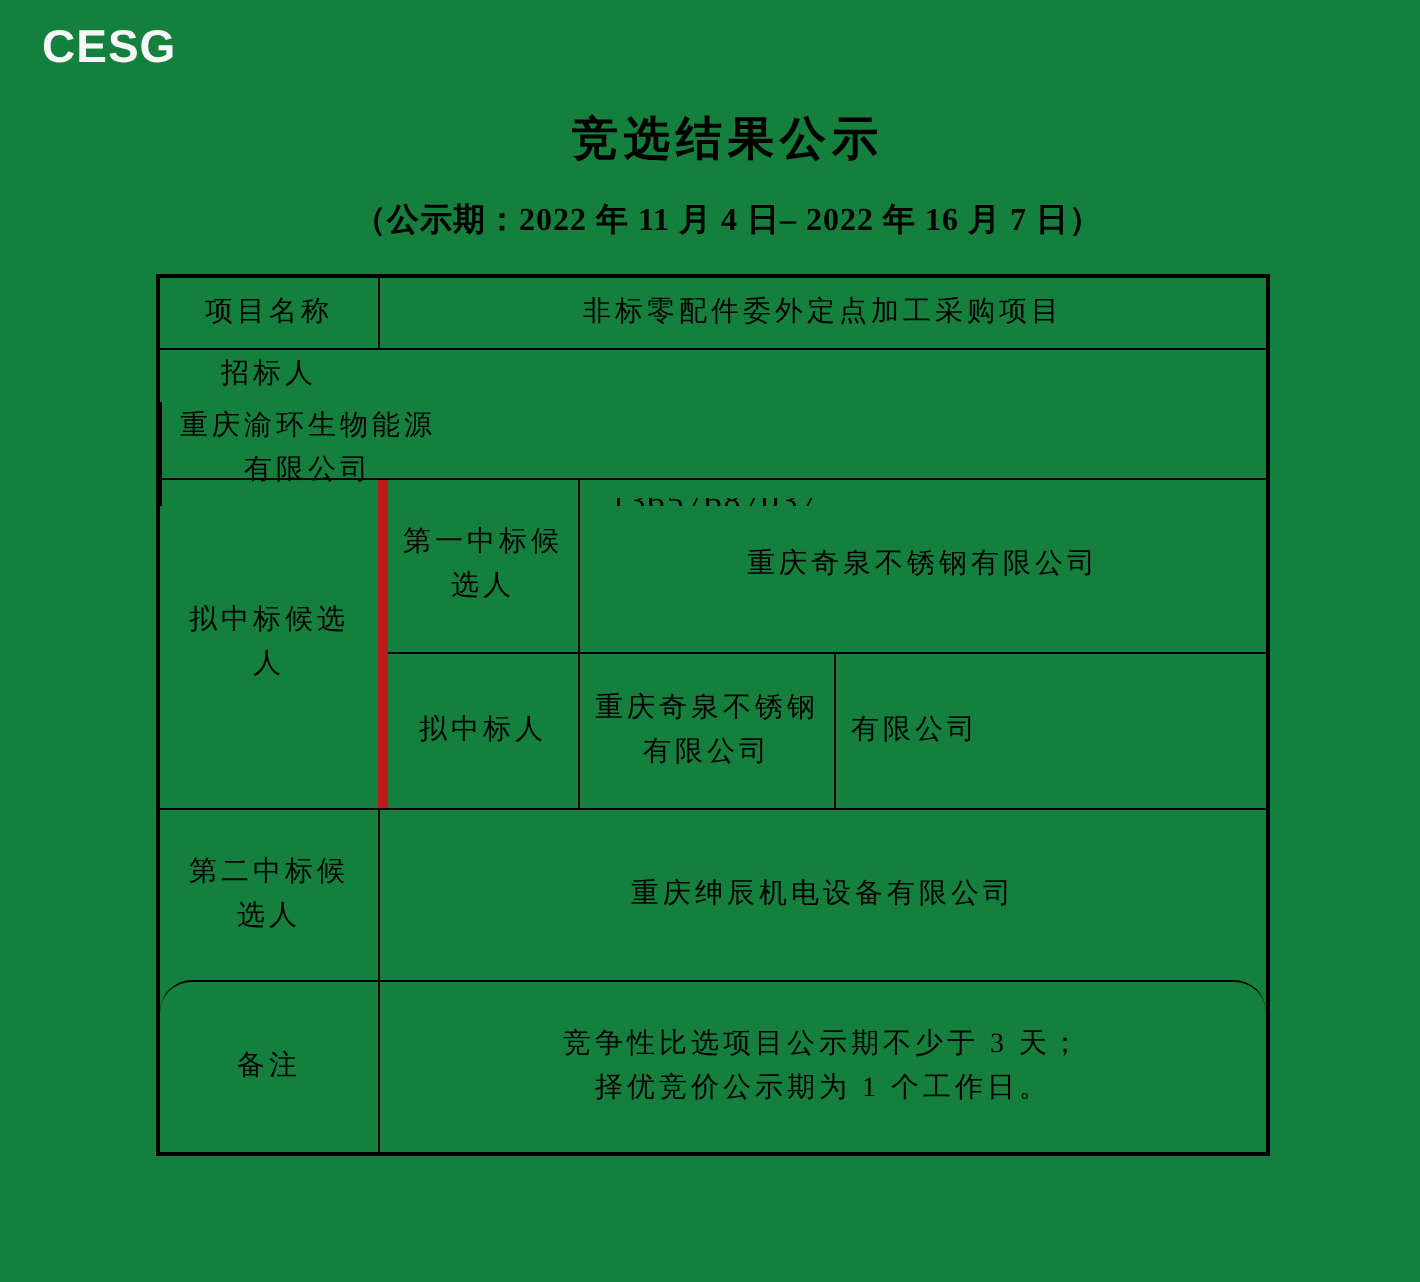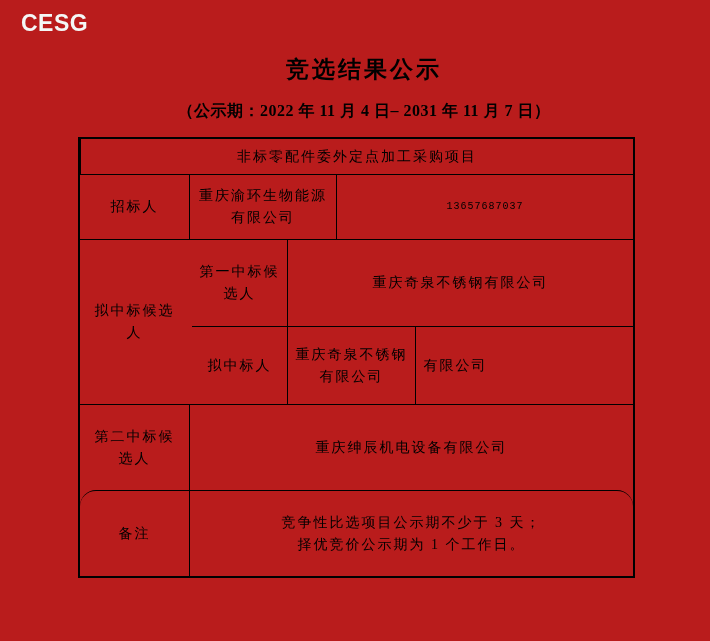--- a/index.html
+++ b/index.html
@@ -1,17 +1,17 @@
 <!DOCTYPE html>
 <html><head>
 <meta charset="utf-8">
 <style>
   html,body { margin:0; padding:0; background:#ffffff; }
   .page {
-    position:relative; width:710px; height:641px; background:#b91c1c;
+    position:relative; width:710px; height:641px; background:#15803d;
     overflow:hidden; color:#000;
     font-family:"Liberation Serif","DejaVu Serif",serif;
   }
   .watermark {
     position:absolute; left:21px; top:10px;
     font-family:"Liberation Sans","DejaVu Sans",sans-serif;
     font-weight:bold; font-size:23px; letter-spacing:0.5px;
     color:#f4f7f6; user-select:none;
   }
   .header { position:absolute; left:78px; top:0; width:572px; text-align:center; }
@@ -32,47 +32,48 @@
     overflow:hidden;
   }
   .bl { border-left:1px solid #000; }
   .colA { width:109px; flex:none; }
   .grow { flex:1 1 auto; min-width:0; }
   .w147 { width:147px; flex:none; }
   .w151 { width:151px; flex:none; }
   .w95  { width:95px;  flex:none; }
   .w128 { width:128px; flex:none; }
   .w80  { width:80px;  flex:none; }
-  .num  { font-size:10px; letter-spacing:1px;font-family:Liberation Mono, monospace; }
+  .num  { font-size:17px; letter-spacing:1px; }
 
   .r1 { height:35px; }
-  .r2 { height:65px; }
+  .r2 { height:65px;flex-direction:column; }
   .r3 { height:165px; }
   .r4 { height:86px; }
   .r5 { flex:1 1 auto;border-radius:16px; }
-  .r3right { flex:1 1 auto; min-width:0; display:flex; flex-direction:column; border-left:3px solid #b91c1c; }
+  .r3right { flex:1 1 auto; min-width:0; display:flex; flex-direction:column; border-left:5px solid #b91c1c; }
   .subrow { display:flex; box-sizing:border-box; }
   .r3a { height:86px; }
   .r3b { flex:1 1 auto; border-top:1px solid #000; }
 </style>
 </head>
 <body>
 
 <div class="page">
 
   <div class="watermark">CESG</div>
 
   <div class="header">
     <div class="title">竞选结果公示</div>
-    <div class="subtitle">（公示期：2022 年 11 月 4 日– 2031 年 11 月 7 日）</div>
+    <div class="subtitle">（公示期：2022 年 11 月 4 日– 2022 年 16 月 7 日）</div>
   </div>
 
   <div class="tbl">
 
     <div class="row r1">
+      <div class="cell colA">项目名称</div>
       <div class="cell grow bl">非标零配件委外定点加工采购项目</div>
     </div>
 
     <div class="row r2 bt">
       <div class="cell colA">招标人</div>
       <div class="cell w147 bl">重庆渝环生物能源
 有限公司</div>
       <div class="cell grow bl num">13657687037</div>
     </div>
 

